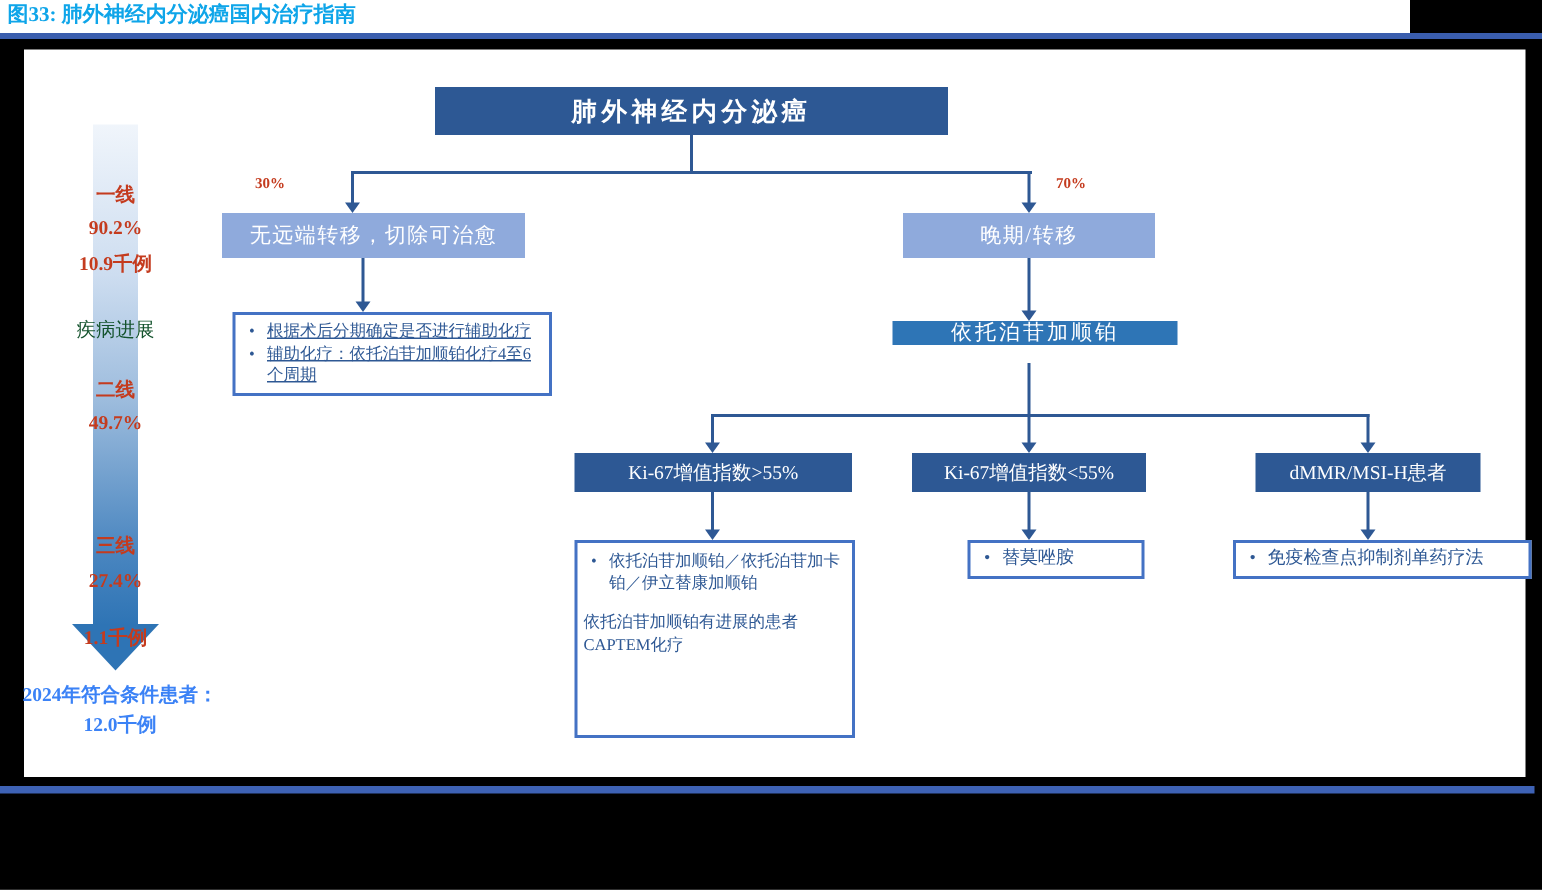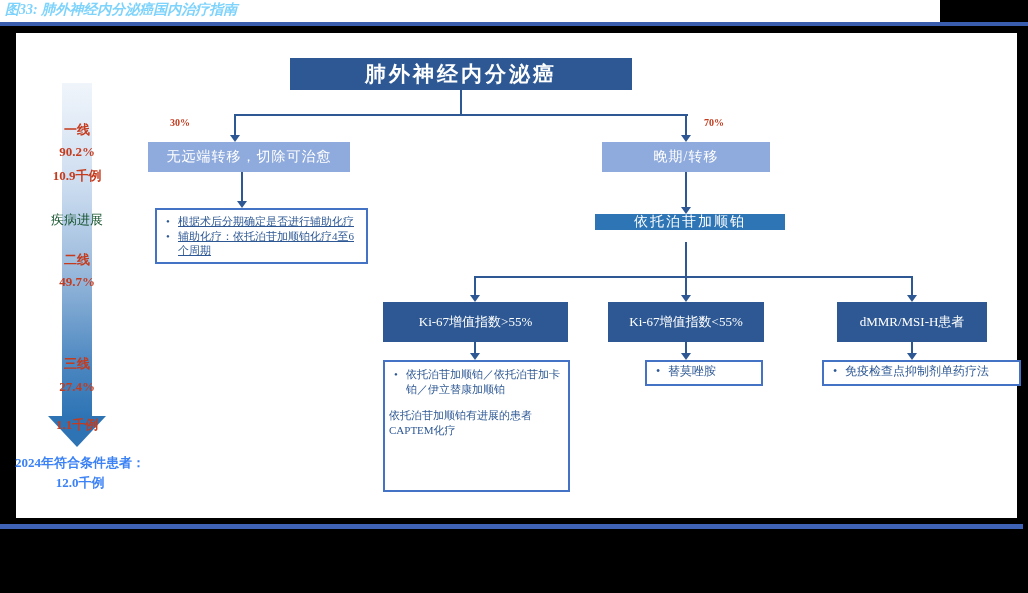--- a/index.html
+++ b/index.html
@@ -2,45 +2,45 @@
 <html><head>
 <meta charset="utf-8">
 <style>
   * { box-sizing: border-box; }
   html,body { margin:0; padding:0; background:#000; }
   body { font-family:"Liberation Serif","DejaVu Serif",serif; }
   .page { position:relative; width:1028px; height:593px; background:#000; overflow:hidden; }
 
   
   .title-strip { position:absolute; left:0; top:0; width:940px; height:22px; background:#ffffff; }
-  .fig-title { position:absolute; left:5px; top:1px; font-size:14px; font-weight:bold; font-style:italic; color:#7dd3fc; white-space:nowrap; }
+  .fig-title { position:absolute; left:5px; top:1px; font-size:14px; font-weight:bold; color:#0ea5e9; white-space:nowrap; }
   .top-rule { position:absolute; left:0; top:22px; width:100%; height:4px; background:#3a5dad; }
   .bottom-rule { position:absolute; left:0; top:524px; width:1023px; height:5px; background:#3e62b5; }
 
   
   .panel { position:absolute; left:16px; top:33px; width:1001px; height:485px; background:#ffffff; }
 
   
   .grad-shaft { position:absolute; left:46px; top:50px; width:30px; height:334px;
     background:linear-gradient(to bottom,#f0f5fb 0%,#cdddf0 30%,#9dbcdd 55%,#4a86c0 85%,#2e74b5 100%); }
   .grad-head { position:absolute; left:32px; top:383px; width:0; height:0;
     border-left:29px solid transparent; border-right:29px solid transparent; border-top:31px solid #2e74b5; }
 
   .axis-label { position:absolute; left:0; width:122px; text-align:center; font-size:13px; font-weight:bold; color:#c43b1e; white-space:nowrap; }
   .axis-label.gray { color:#14532d; font-weight:normal; }
   .axis-note { position:absolute; left:-2px; top:420px; width:132px; text-align:center; font-size:13px; font-weight:bold; color:#3b82f6; line-height:1.5; }
 
   
   .box { position:absolute; display:flex; align-items:center; justify-content:center; color:#ffffff; text-align:center; }
-  .root-box { left:274px; top:25px; width:342px; height:32px; background:#2d5894; font-size:21px; font-weight:bold; letter-spacing:3px; }
+  .root-box { left:274px; top:25px; width:342px; height:32px; background:#2d5894; font-size:17px; font-weight:bold; letter-spacing:3px; }
   .lt-box { background:#8faadc; font-size:14px; letter-spacing:1px; }
   .resect-box { left:132px; top:109px; width:202px; height:30px; }
   .adv-box { left:586px; top:109px; width:168px; height:30px; }
   .chemo-box { left:579px; top:181px; width:190px; height:16px; background:#2e75b6; font-size:14px; letter-spacing:2px; }
-  .sub-box { background:#2d5894; font-size:13px; height:40px; top:269px; }
+  .sub-box { background:#2d5894; font-size:13px; height:26px; top:269px; }
   .sub1 { left:367px; width:185px; }
   .sub2 { left:592px; width:156px; }
   .sub3 { left:821px; width:150px; }
 
   
   .note-box { position:absolute; background:#ffffff; border:2px solid #4472c4; color:#2e5894; font-size:11px; line-height:1.32; }
   .note-left { left:139px; top:175px; width:213px; min-height:54px; padding:4px 6px 4px 4px;text-decoration:underline; }
   .note-big { left:367px; top:327px; width:187px; min-height:132px; padding:5px 6px 5px 4px; }
   .note-temo { left:629px; top:327px; width:118px; height:26px; padding:2px 4px; font-size:12px; }
   .note-immune { left:806px; top:327px; width:199px; height:26px; padding:2px 4px; font-size:12px; }

